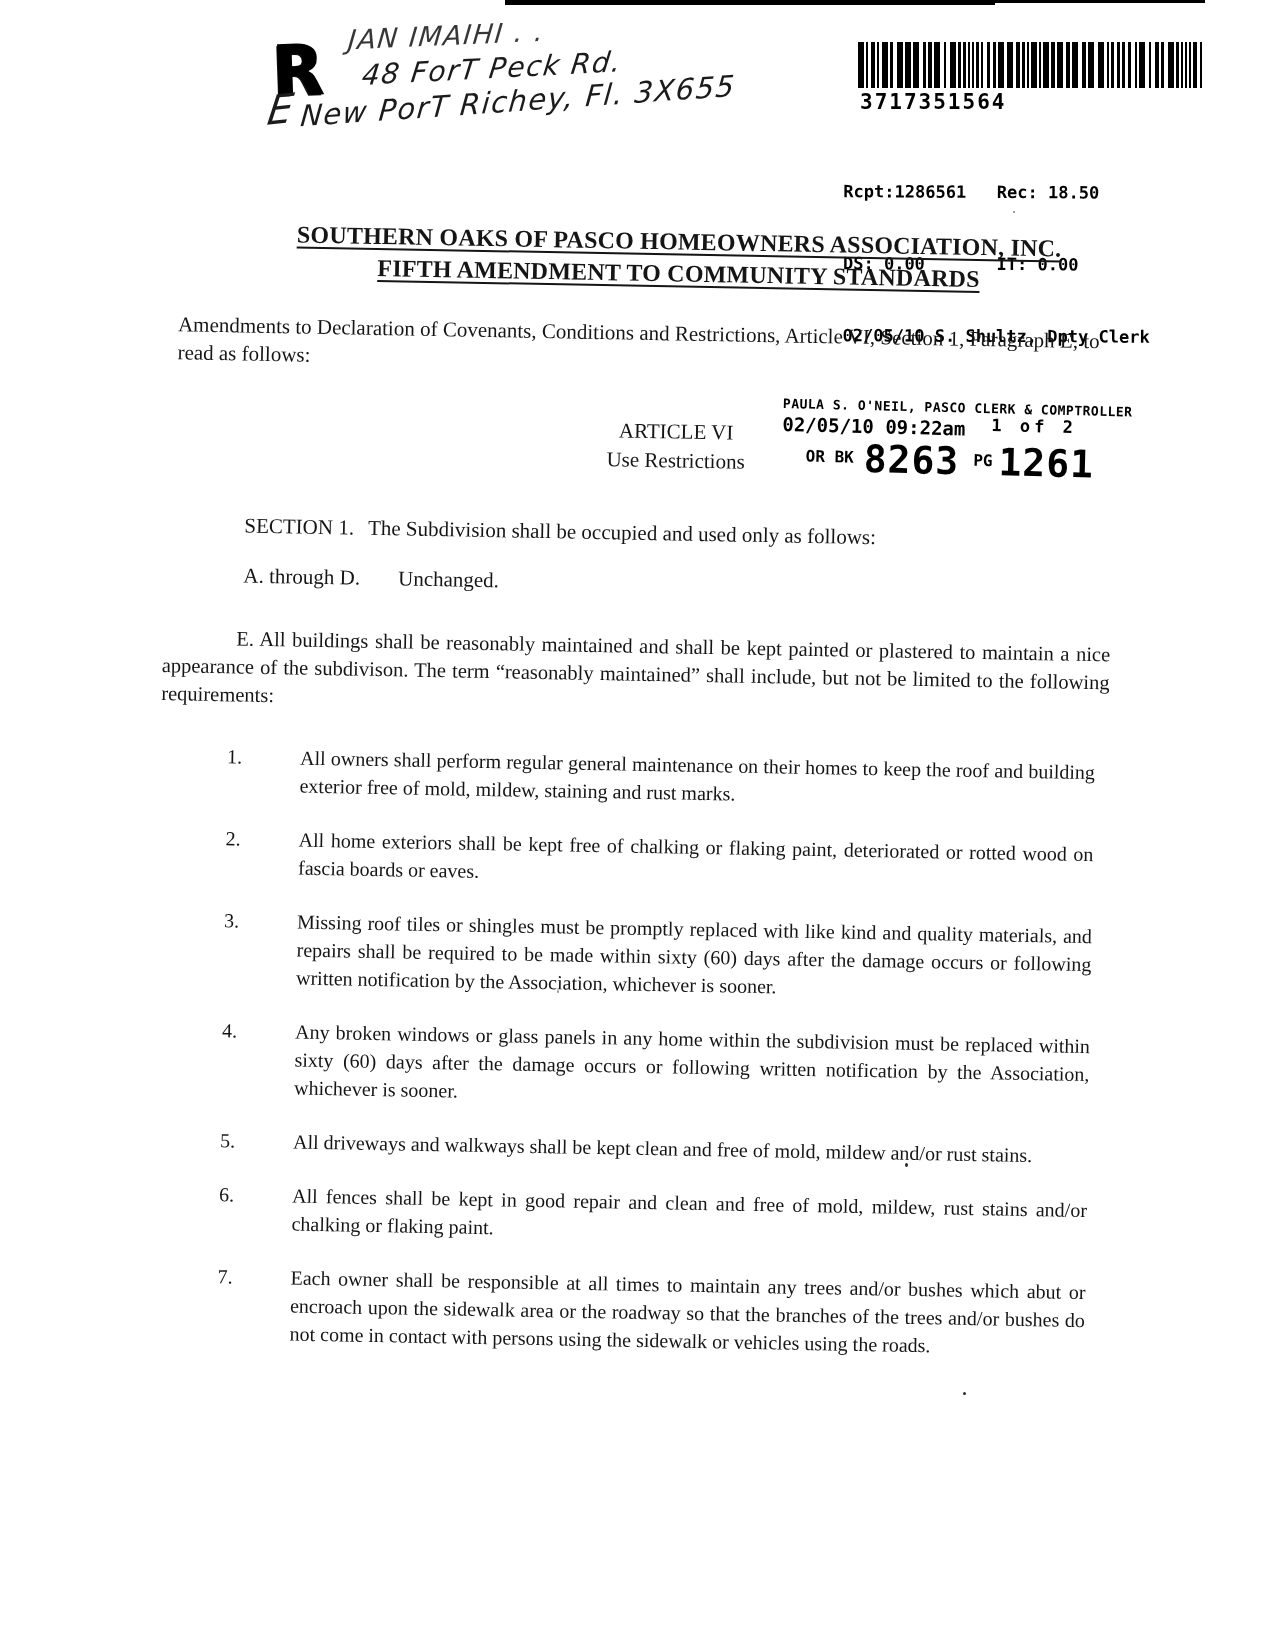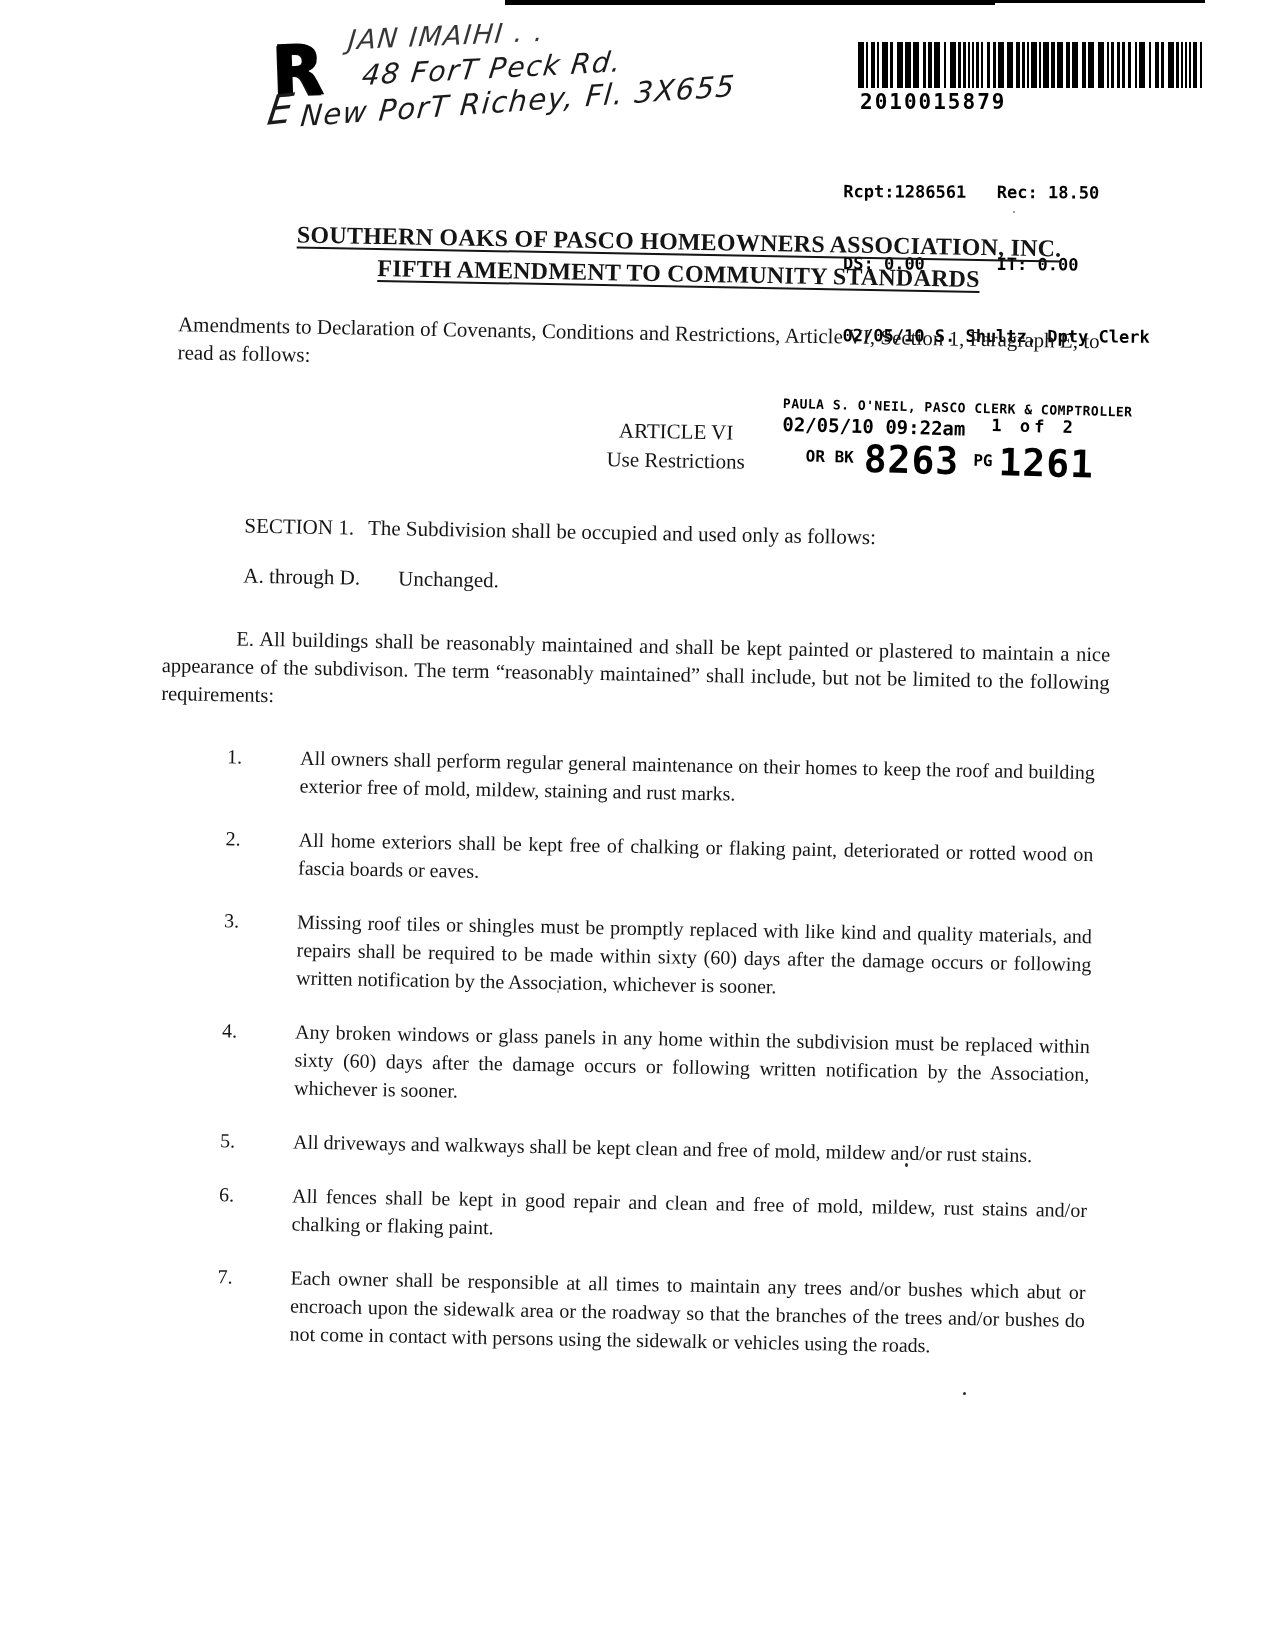--- a/index.html
+++ b/index.html
@@ -99,21 +99,21 @@
   <div class="top-line-a"></div>
   <div class="top-line-b"></div>
 
   <div class="corner-mark">R</div>
   <div class="hw hw1">JAN  IMAIHI . .</div>
   <div class="hw hw2">48    ForT Peck Rd.</div>
   <div class="hw hw-e">E</div>
   <div class="hw hw3">New PorT Richey, Fl. 3X655</div>
 
   <div class="barcode"><span style="width:6px;margin-right:2px"></span><span style="width:2px;margin-right:3px"></span><span style="width:4px;margin-right:2px"></span><span style="width:2px;margin-right:3px"></span><span style="width:6px;margin-right:2px"></span><span style="width:3px;margin-right:4px"></span><span style="width:6px;margin-right:2px"></span><span style="width:6px;margin-right:2px"></span><span style="width:6px;margin-right:4px"></span><span style="width:3px;margin-right:2px"></span><span style="width:4px;margin-right:2px"></span><span style="width:6px;margin-right:4px"></span><span style="width:2px;margin-right:4px"></span><span style="width:6px;margin-right:2px"></span><span style="width:3px;margin-right:2px"></span><span style="width:3px;margin-right:2px"></span><span style="width:2px;margin-right:2px"></span><span style="width:2px;margin-right:2px"></span><span style="width:3px;margin-right:2px"></span><span style="width:2px;margin-right:4px"></span><span style="width:3px;margin-right:3px"></span><span style="width:3px;margin-right:2px"></span><span style="width:6px;margin-right:3px"></span><span style="width:6px;margin-right:3px"></span><span style="width:4px;margin-right:2px"></span><span style="width:3px;margin-right:2px"></span><span style="width:2px;margin-right:2px"></span><span style="width:6px;margin-right:2px"></span><span style="width:2px;margin-right:2px"></span><span style="width:6px;margin-right:2px"></span><span style="width:4px;margin-right:2px"></span><span style="width:6px;margin-right:3px"></span><span style="width:4px;margin-right:2px"></span><span style="width:6px;margin-right:4px"></span><span style="width:4px;margin-right:2px"></span><span style="width:6px;margin-right:4px"></span><span style="width:6px;margin-right:3px"></span><span style="width:2px;margin-right:2px"></span><span style="width:3px;margin-right:3px"></span><span style="width:3px;margin-right:2px"></span><span style="width:3px;margin-right:3px"></span><span style="width:3px;margin-right:4px"></span><span style="width:2px;margin-right:2px"></span><span style="width:6px;margin-right:4px"></span><span style="width:2px;margin-right:4px"></span><span style="width:4px;margin-right:2px"></span><span style="width:3px;margin-right:4px"></span><span style="width:6px;margin-right:2px"></span><span style="width:3px;margin-right:2px"></span><span style="width:2px;margin-right:2px"></span><span style="width:2px;margin-right:2px"></span><span style="width:2px;margin-right:2px"></span><span style="width:4px;margin-right:3px"></span><span style="width:2px;margin-right:2px"></span></div>
-  <div class="barcode-number">2010015879</div>
+  <div class="barcode-number">3717351564</div>
 
   <div class="receipt">
     <div>Rcpt:1286561   Rec: 18.50</div>
     <div>DS: 0.00       IT: 0.00</div>
     <div>02/05/10 S. Shultz, Dpty Clerk</div>
   </div>
 
   <div class="doc">
 
     <div class="title-wrap">

